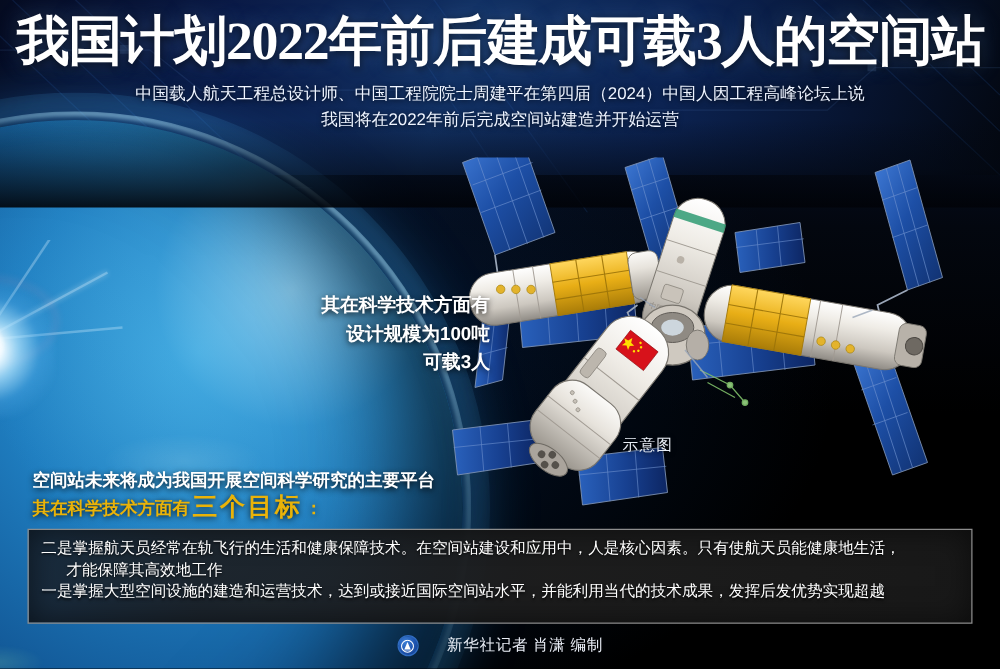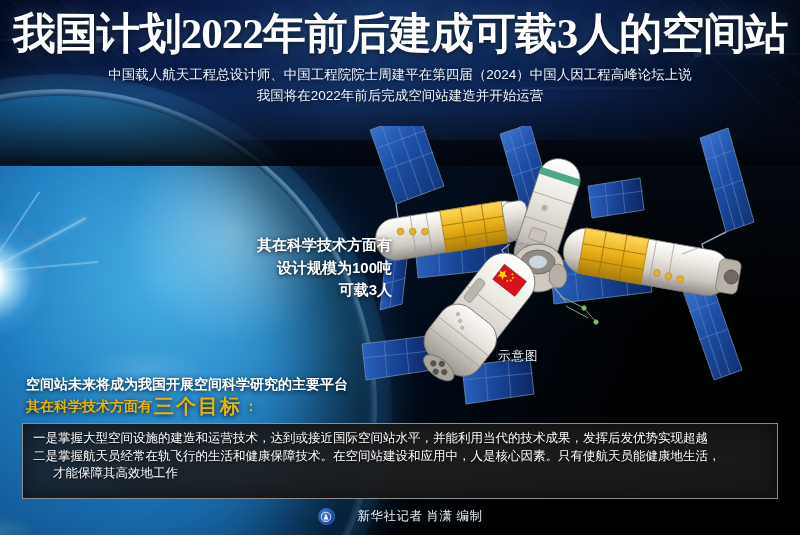--- a/index.html
+++ b/index.html
@@ -480,25 +480,25 @@
     <div class="l1">空间站未来将成为我国开展空间科学研究的主要平台</div>
     <div class="l2">
       <span>其在科学技术方面有</span>
       <span class="emph">三个目标</span>
       <span class="colon">：</span>
     </div>
   </div>
 
   <div class="goals-box">
     <div class="goal">
-      <span>一是掌握大型空间设施的建造和运营技术，达到或接近国际空间站水平，并能利用当代的技术成果，发挥后发优势实现超越</span>
+      <span>二是掌握航天员经常在轨飞行的生活和健康保障技术。在空间站建设和应用中，人是核心因素。只有使航天员能健康地生活，</span>
+      <span class="cont">才能保障其高效地工作</span>
     </div>
     <div class="goal">
-      <span>二是掌握航天员经常在轨飞行的生活和健康保障技术。在空间站建设和应用中，人是核心因素。只有使航天员能健康地生活，</span>
-      <span class="cont">才能保障其高效地工作</span>
+      <span>一是掌握大型空间设施的建造和运营技术，达到或接近国际空间站水平，并能利用当代的技术成果，发挥后发优势实现超越</span>
     </div>
   </div>
 
   <div class="credit">
     <span class="credit-logo">
       <svg class="glyph" viewBox="0 0 12 12">
         <circle cx="6" cy="6" r="5.2" fill="none" stroke="#ffffff" stroke-width="0.9"></circle>
         <path d="M6,2.2 L8.6,8.4 L3.4,8.4 Z" fill="#ffffff"></path>
         <rect x="3.2" y="8.8" width="5.6" height="0.8" fill="#ffffff"></rect>
       </svg>

